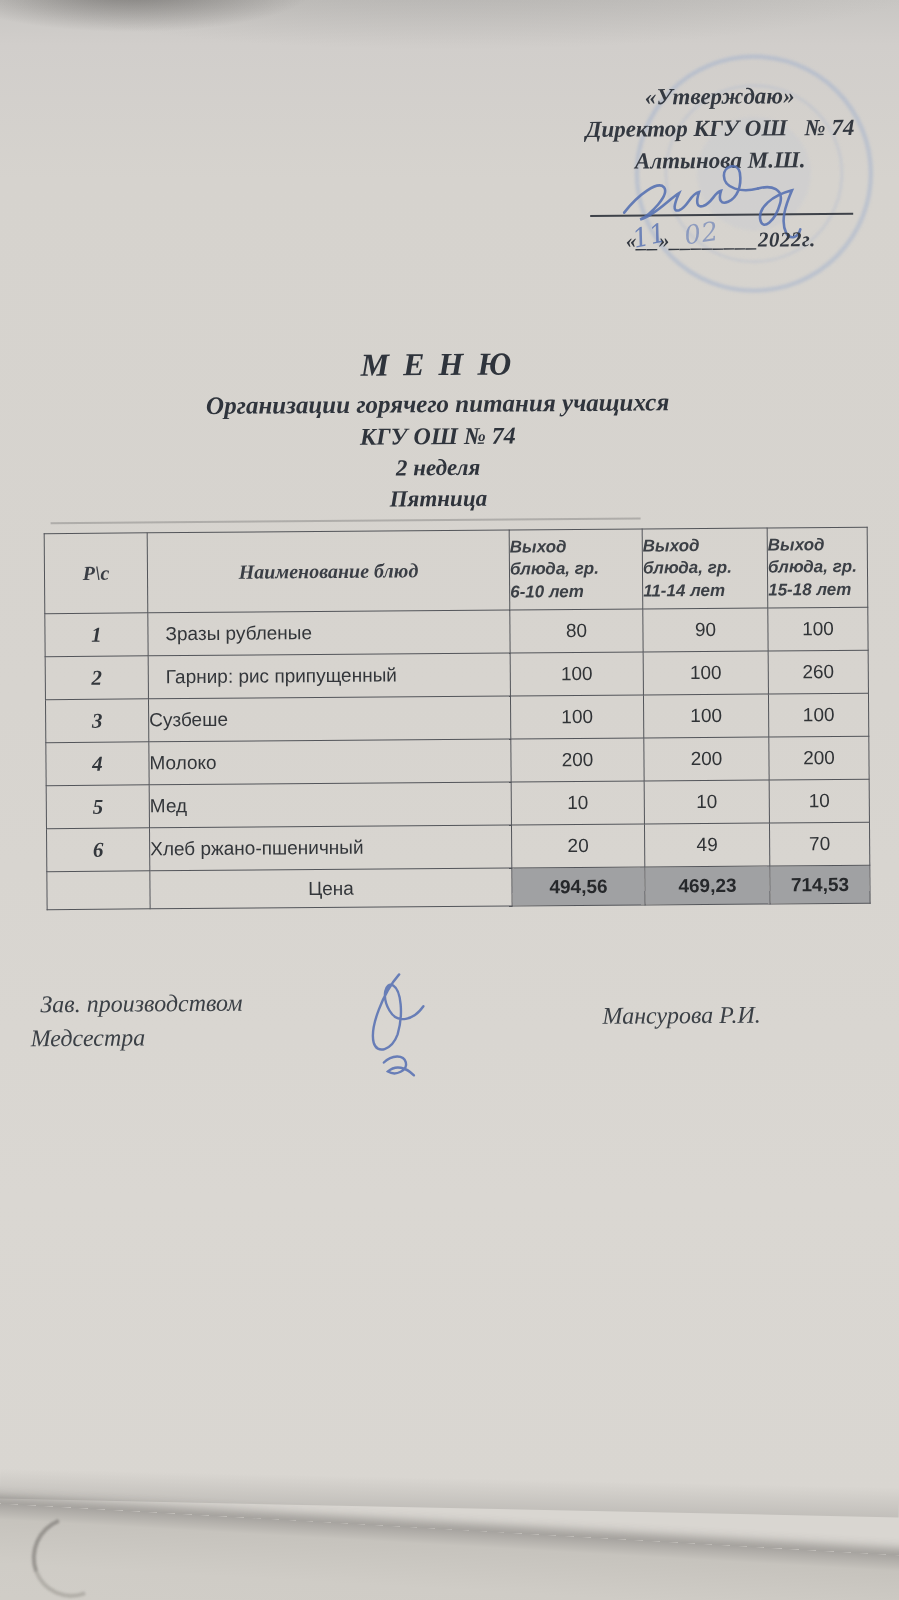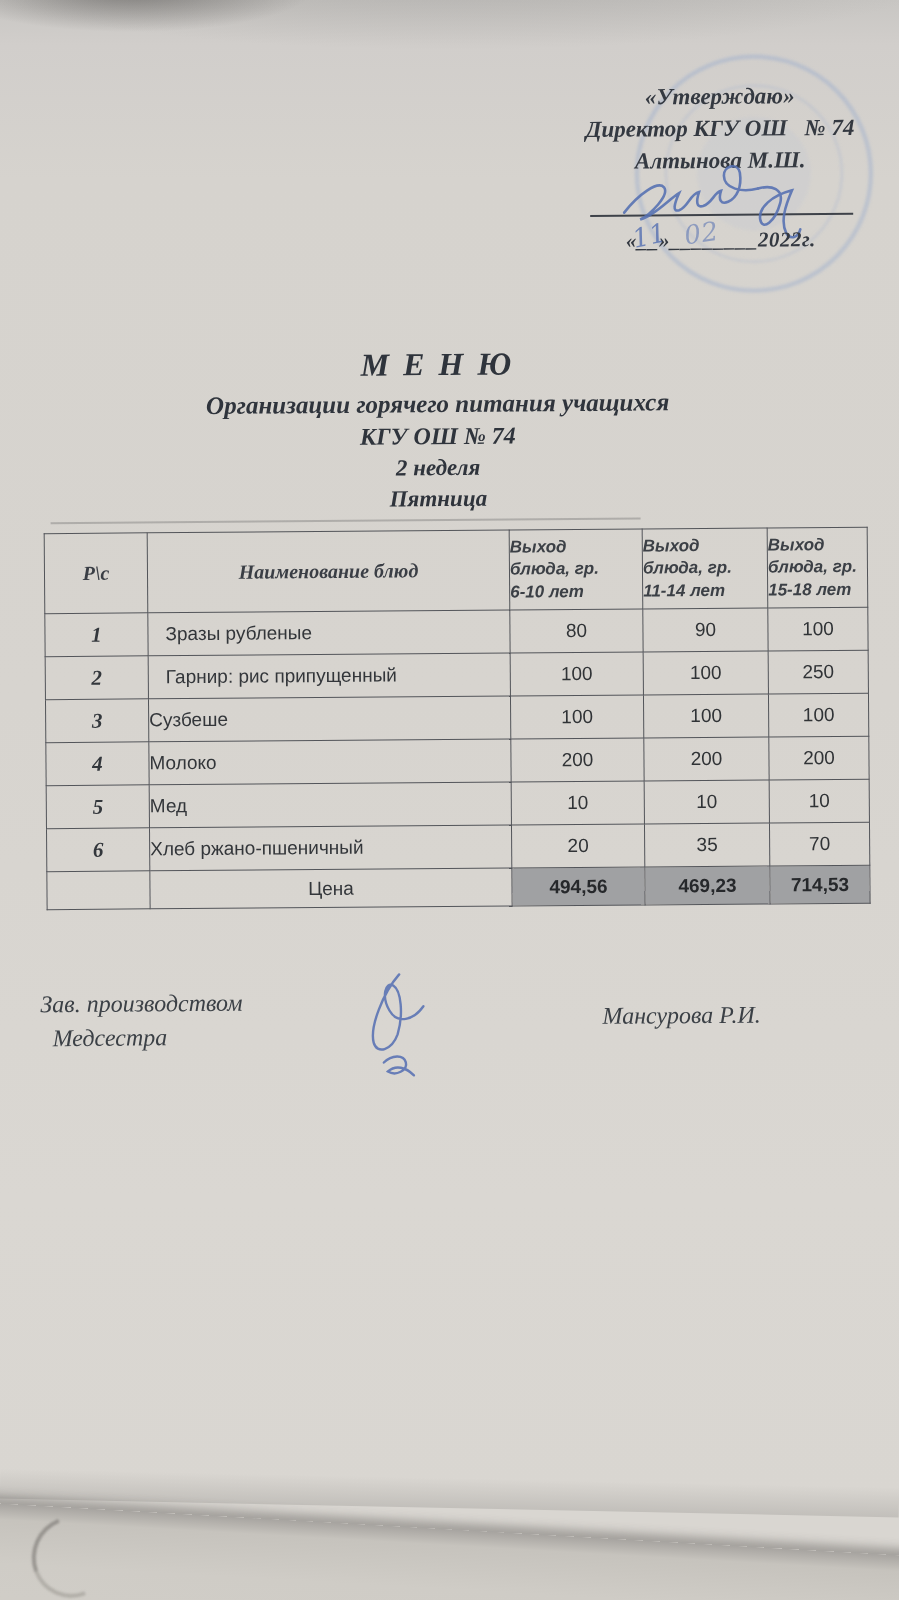--- a/index.html
+++ b/index.html
@@ -87,21 +87,21 @@
     text-align:center;vertical-align:middle;}
   td.total-label{font-family:"Liberation Sans",sans-serif;font-size:19px;color:#33363a;
     text-align:center;vertical-align:middle;}
   td.price{background:#a0a1a3;font-family:"Liberation Sans",sans-serif;font-weight:bold;
     font-size:19px;color:#26282b;text-align:center;vertical-align:middle;}
 
   
   .footer-role1,.footer-role2,.footer-signer{position:absolute;font-style:italic;
     font-size:24px;color:#3b4046;}
   .footer-role1{left:38px;top:988px;}
-  .footer-role2{left:50px;top:1022px;}
+  .footer-role2{left:28px;top:1022px;}
   .footer-signer{left:600px;top:1004px;}
   .staff-sig{position:absolute;left:335px;top:968px;}
 </style>
 </head>
 <body>
 
 <div class="photo">
 
   <div class="content">
 
@@ -164,21 +164,21 @@
         <td class="dishname indent">Зразы рубленые</td>
         <td class="val">80</td>
         <td class="val">90</td>
         <td class="val">100</td>
       </tr>
       <tr class="dish">
         <td class="num">2</td>
         <td class="dishname indent">Гарнир: рис припущенный</td>
         <td class="val">100</td>
         <td class="val">100</td>
-        <td class="val">250</td>
+        <td class="val">260</td>
       </tr>
       <tr class="dish">
         <td class="num">3</td>
         <td class="dishname">Сузбеше</td>
         <td class="val">100</td>
         <td class="val">100</td>
         <td class="val">100</td>
       </tr>
       <tr class="dish">
         <td class="num">4</td>
@@ -191,21 +191,21 @@
         <td class="num">5</td>
         <td class="dishname">Мед</td>
         <td class="val">10</td>
         <td class="val">10</td>
         <td class="val">10</td>
       </tr>
       <tr class="dish">
         <td class="num">6</td>
         <td class="dishname">Хлеб ржано-пшеничный</td>
         <td class="val">20</td>
-        <td class="val">35</td>
+        <td class="val">49</td>
         <td class="val">70</td>
       </tr>
       <tr class="total">
         <td class="num"></td>
         <td class="total-label">Цена</td>
         <td class="price">494,56</td>
         <td class="price">469,23</td>
         <td class="price">714,53</td>
       </tr>
     </tbody>

